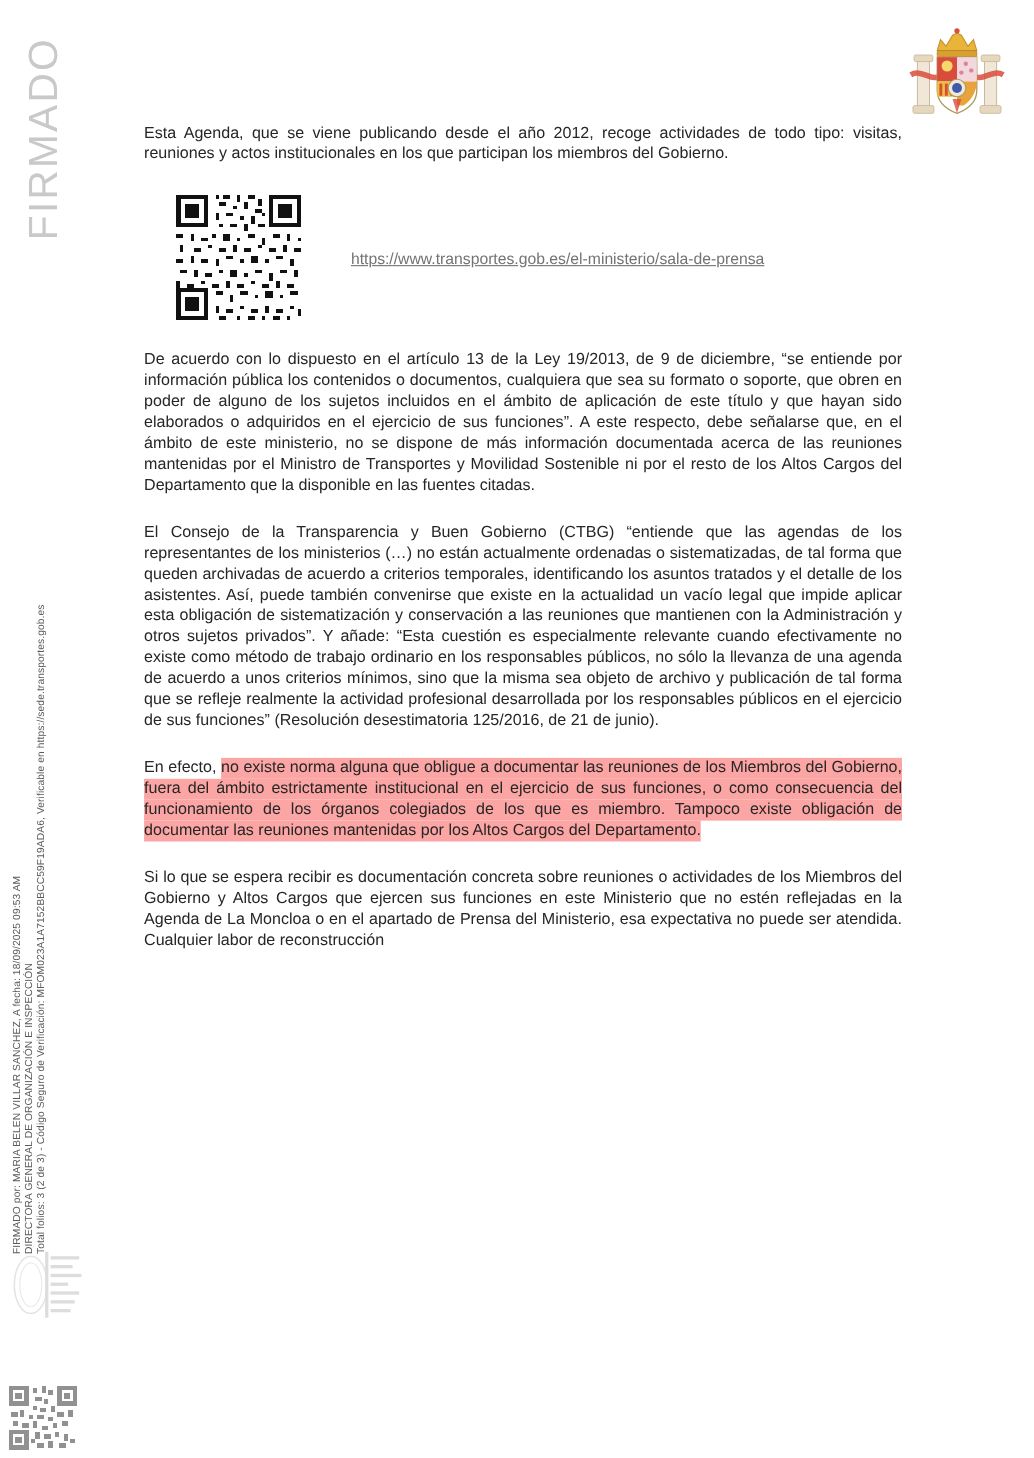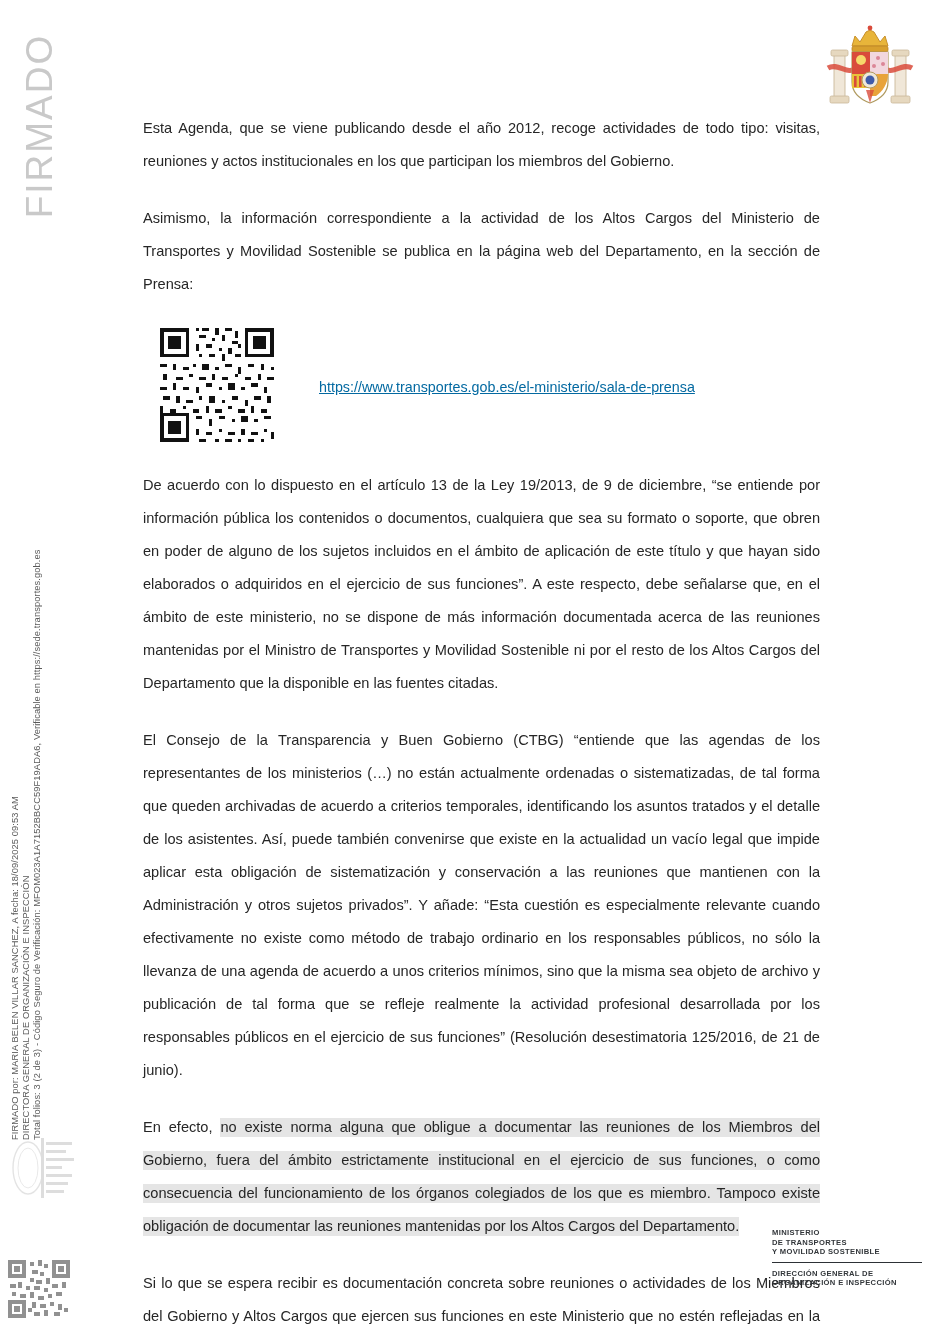--- a/index.html
+++ b/index.html
@@ -91,24 +91,24 @@
   }
 
   
   .doc-body {
     position: absolute;
     left: 131px;
     top: 112px;
     width: 689px;
   }
   p.para {
-    margin: 0 0 24px 12px;
+    margin: 0 0 24px 0;
     font-family: "Liberation Sans", sans-serif;
     font-size: 14.6px;
-    line-height: 33px;
+    line-height: 19px;
     color: #262626;
     text-align: justify;
     text-justify: inter-word;
   }
   .ital { }
 
   
   .qr-row {
     position: relative;
     margin: 4px 0 18px 0;
@@ -120,28 +120,28 @@
     top: 0;
     width: 120px;
     height: 120px;
   }
   .qr-link {
     position: absolute;
     left: 188px;
     top: 54px;
     font-family: "Liberation Sans", sans-serif;
     font-size: 14.3px;
-    color: #0369a1;
+    color: #737373;
     text-decoration: underline;
     cursor: pointer;
   }
 
   
   .hl {
-    background: #e5e5e5;
+    background: #fca5a5;
     box-decoration-break: clone;
     -webkit-box-decoration-break: clone;
     padding: 1px 0 2px 0;
   }
 
   
   .footer-brand {
     position: absolute;
     left: 772px;
     top: 1228px;
@@ -291,21 +291,20 @@
       <circle cx="48" cy="56" r="8" fill="#f0e8d8" stroke="#b09a5f" stroke-width="1"></circle>
       <circle cx="48" cy="56" r="4.5" fill="#3f5ba8"></circle>
       <path d="M44 66 L52 66 L48 79 Z" fill="#d94b3b" opacity="0.8"></path>
     </svg>
   </div>
 
   <div class="doc-body">
 
     <p class="para">Esta Agenda, que se viene publicando desde el año 2012, recoge actividades de todo tipo: visitas, reuniones y actos institucionales en los que participan los miembros del Gobierno.</p>
 
-    <p class="para">Asimismo, la información correspondiente a la actividad de los Altos Cargos del Ministerio de Transportes y Movilidad Sostenible se publica en la página web del Departamento, en la sección de Prensa:</p>
 
     <div class="qr-row">
       <div class="qr-main">
         <svg width="120" height="120" viewBox="0 0 37 37" shape-rendering="crispEdges">
           <rect width="37" height="37" fill="#ffffff"></rect>
           <g fill="#111111">
 
             <rect x="1" y="1" width="9" height="9"></rect>
             <rect x="27" y="1" width="9" height="9"></rect>
             <rect x="1" y="27" width="9" height="9"></rect>
@@ -419,22 +418,14 @@
 
     <p class="para"><span>De acuerdo con lo dispuesto en el artículo 13 de la Ley 19/2013, de 9 de diciembre, </span><span class="ital">“se entiende por información pública los contenidos o documentos, cualquiera que sea su formato o soporte, que obren en poder de alguno de los sujetos incluidos en el ámbito de aplicación de este título y que hayan sido elaborados o adquiridos en el ejercicio de sus funciones”</span><span>. A este respecto, debe señalarse que, en el ámbito de este ministerio, no se dispone de más información documentada acerca de las reuniones mantenidas por el Ministro de Transportes y Movilidad Sostenible ni por el resto de los Altos Cargos del Departamento que la disponible en las fuentes citadas.</span></p>
 
     <p class="para"><span>El Consejo de la Transparencia y Buen Gobierno (CTBG) </span><span class="ital">“entiende que las agendas de los representantes de los ministerios (…) no están actualmente ordenadas o sistematizadas, de tal forma que queden archivadas de acuerdo a criterios temporales, identificando los asuntos tratados y el detalle de los asistentes. Así, puede también convenirse que existe en la actualidad un vacío legal que impide aplicar esta obligación de sistematización y conservación a las reuniones que mantienen con la Administración y otros sujetos privados”</span><span>. Y añade: </span><span class="ital">“Esta cuestión es especialmente relevante cuando efectivamente no existe como método de trabajo ordinario en los responsables públicos, no sólo la llevanza de una agenda de acuerdo a unos criterios mínimos, sino que la misma sea objeto de archivo y publicación de tal forma que se refleje realmente la actividad profesional desarrollada por los responsables públicos en el ejercicio de sus funciones”</span><span> (Resolución desestimatoria 125/2016, de 21 de junio).</span></p>
 
     <p class="para"><span>En efecto, </span><span class="hl">no existe norma alguna que obligue a documentar las reuniones de los Miembros del Gobierno, fuera del ámbito estrictamente institucional en el ejercicio de sus funciones, o como consecuencia del funcionamiento de los órganos colegiados de los que es miembro. Tampoco existe obligación de documentar las reuniones mantenidas por los Altos Cargos del Departamento.</span></p>
 
     <p class="para">Si lo que se espera recibir es documentación concreta sobre reuniones o actividades de los Miembros del Gobierno y Altos Cargos que ejercen sus funciones en este Ministerio que no estén reflejadas en la Agenda de La Moncloa o en el apartado de Prensa del Ministerio, esa expectativa no puede ser atendida. Cualquier labor de reconstrucción</p>
   </div>
 
-  <div class="footer-brand">
-    <div class="fb-line">MINISTERIO</div>
-    <div class="fb-line">DE TRANSPORTES</div>
-    <div class="fb-line">Y MOVILIDAD SOSTENIBLE</div>
-    <div class="fb-rule"></div>
-    <div class="fb-sub">DIRECCIÓN GENERAL DE</div>
-    <div class="fb-sub">ORGANIZACIÓN E INSPECCIÓN</div>
-  </div>
 
 </div>
 
 </body></html>

